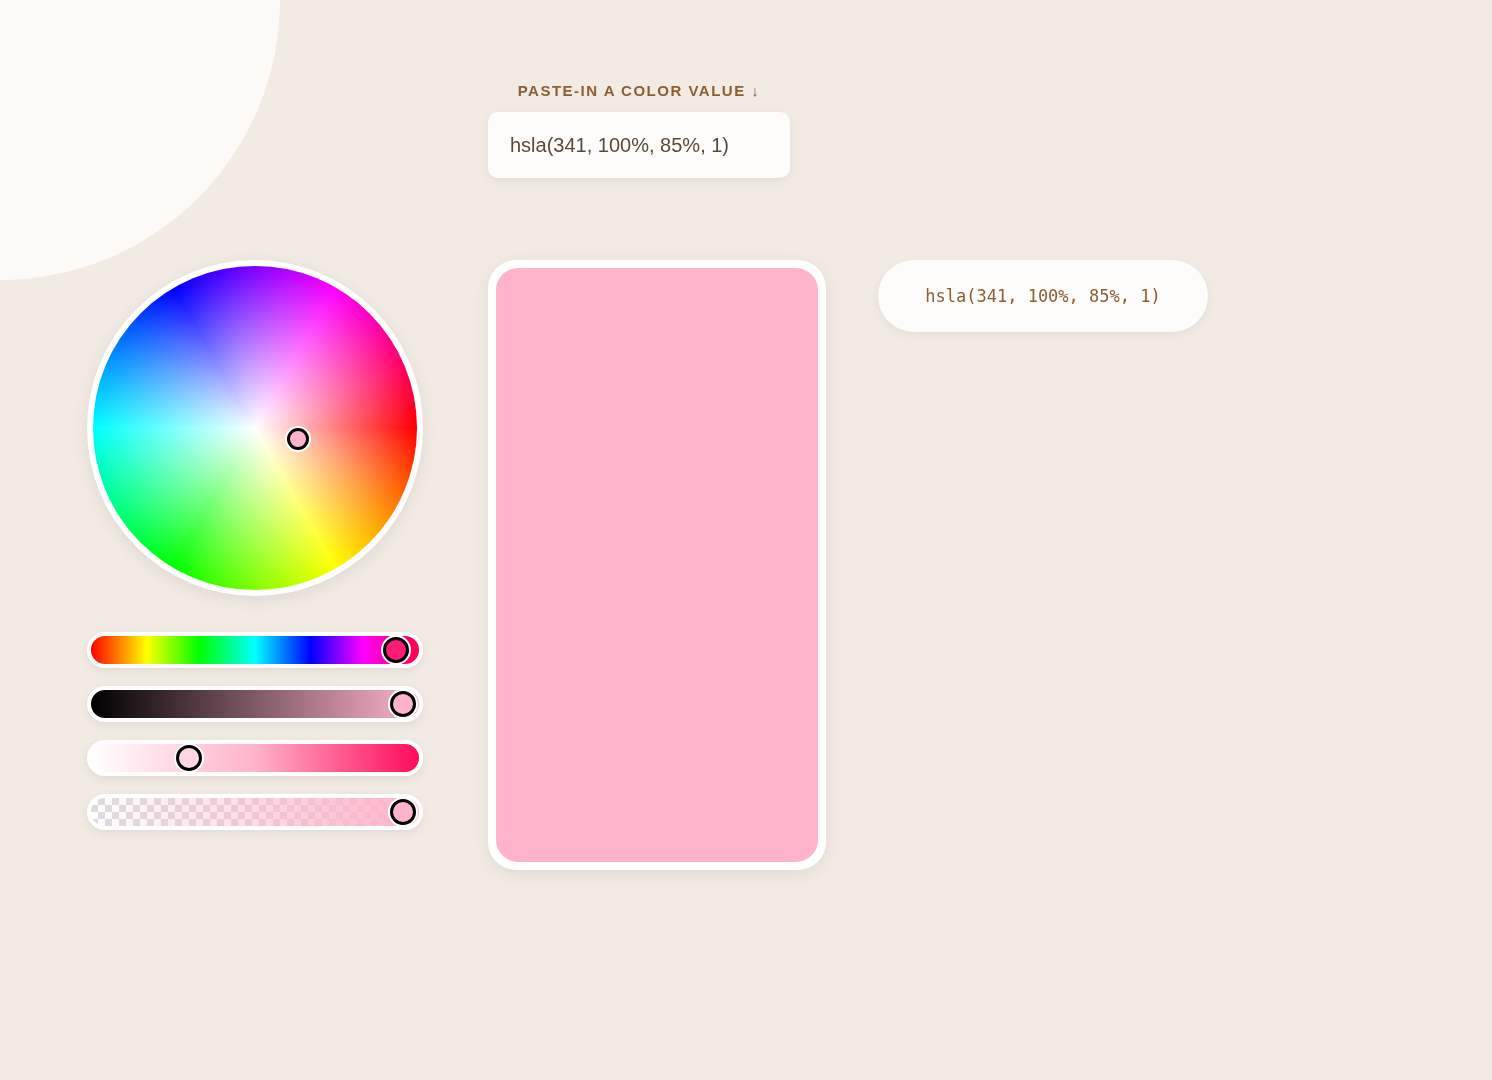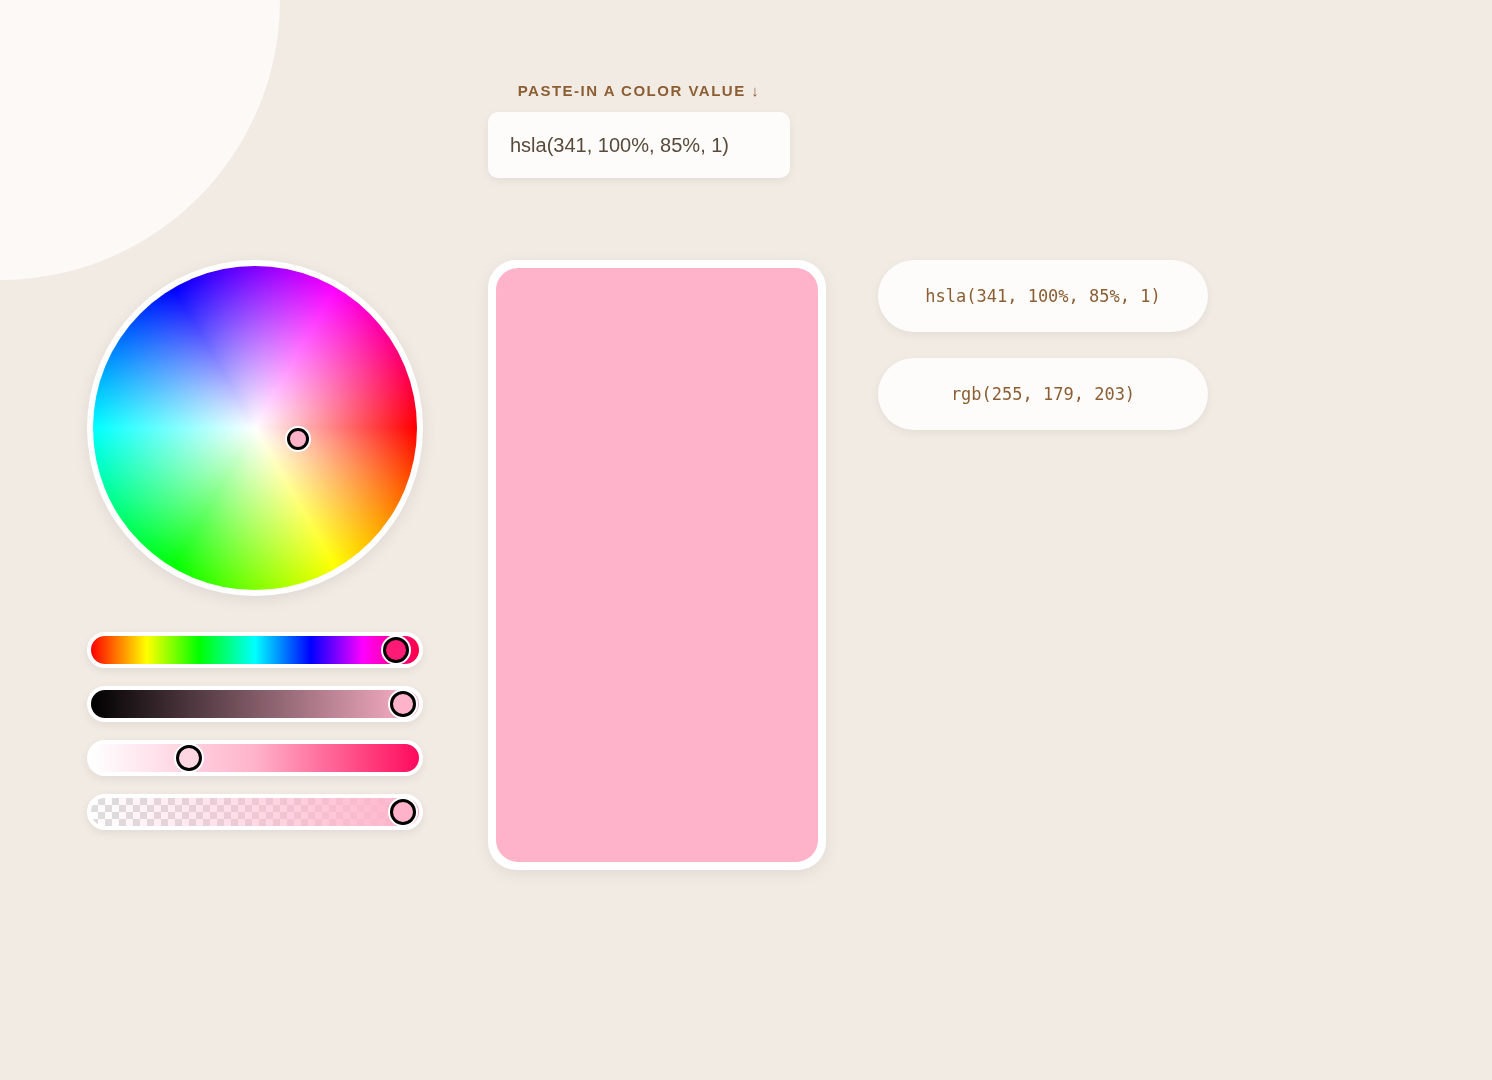--- a/index.html
+++ b/index.html
@@ -178,14 +178,13 @@
     <div class="knob"></div>
   </div>
 </div>
 
 <div class="swatch-wrap">
   <div class="swatch" style="background: rgb(255, 179, 203);"></div>
 </div>
 
 <div class="formats-col">
   <div class="format-pill">hsla(341, 100%, 85%, 1)</div>
-  <div class="format-pill">rgb(255, 179, 203)</div>
 </div>
 
 </body></html>

